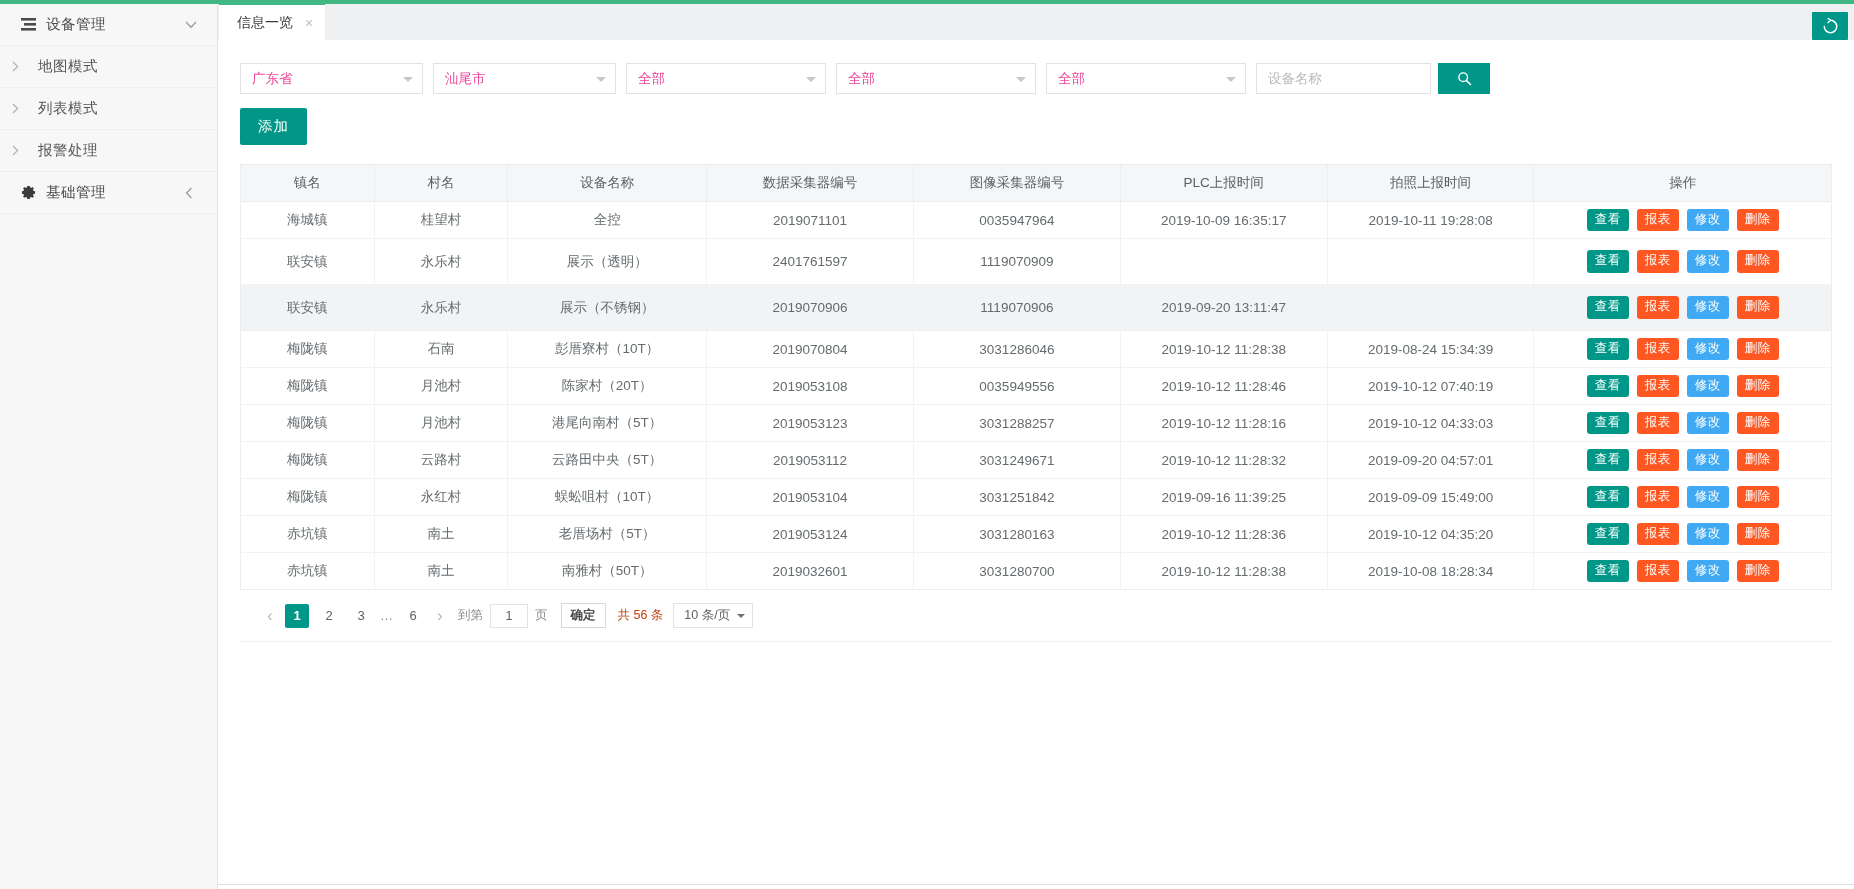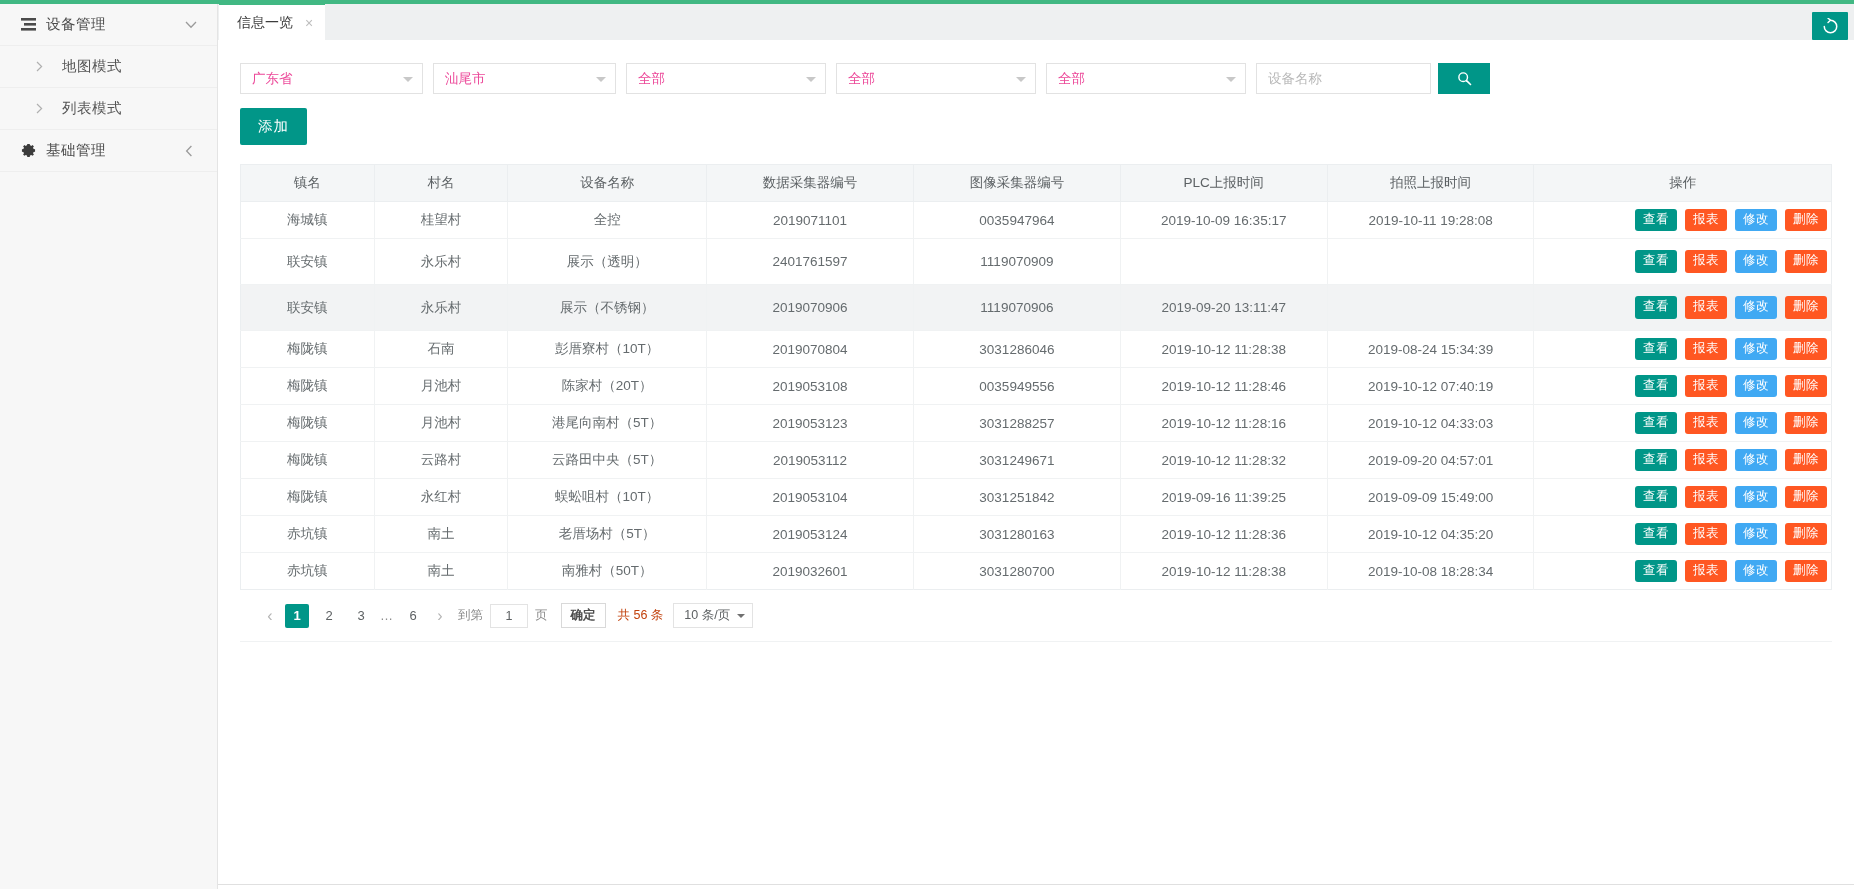--- a/index.html
+++ b/index.html
@@ -33,21 +33,21 @@
     height: 42px;
     display: flex;
     align-items: center;
     padding: 0 18px 0 18px;
     font-size: 14.5px;
     color: #4b4b4b;
     border-bottom: 1px solid #eeeeee;
     cursor: pointer;
     position: relative;
   }
-  .menu-item.sub { padding-left: 36px; color: #555; }
+  .menu-item.sub { padding-left: 12px; color: #555; }
   .menu-item .ico {
     width: 20px; flex: 0 0 20px;
     display: inline-flex; align-items: center; justify-content: center;
     color: #4b4b4b;
     font-size: 15px;
     margin-right: 8px;
   }
   .menu-item .ico svg { display: block; }
   .menu-item .label { flex: 1 1 auto; letter-spacing: .5px; }
   .menu-item .caret {
@@ -216,21 +216,21 @@
     color: #656b6e;
     padding: 0 4px;
     overflow: hidden;
     white-space: nowrap;
   }
   table.data tbody td:last-child { border-right: none; }
   table.data tbody tr.tall td { height: 46px; }
   table.data tbody tr.hl td { background: #f2f3f4; }
   table.data tbody tr:last-child td { border-bottom: none; }
 
-  .acts { display: flex; justify-content: flex-end; gap: 8px; }
+  .acts { display: flex; justify-content: center; gap: 8px; }
   .act {
     border: none;
     color: #fff;
     font-family: inherit;
     font-size: 12.5px;
     padding: 4px 8px 5px 8px;
     border-radius: 3px;
     cursor: pointer;
     line-height: 1.1;
     letter-spacing: .5px;
@@ -350,20 +350,28 @@
 
       <div class="menu-item sub">
         <span class="arrow-right chev">
           <svg width="7" height="11" viewBox="0 0 7 11">
               <path d="M1 1 L5.6 5.5 L1 10" stroke="#b0b0b0" stroke-width="1.2" fill="none"></path>
             </svg>
         </span>
         <span class="label">列表模式</span>
       </div>
 
+      <div class="menu-item sub">
+        <span class="arrow-right chev">
+          <svg width="7" height="11" viewBox="0 0 7 11">
+              <path d="M1 1 L5.6 5.5 L1 10" stroke="#b0b0b0" stroke-width="1.2" fill="none"></path>
+            </svg>
+        </span>
+        <span class="label">报警处理</span>
+      </div>
 
 
       <div class="menu-item">
         <span class="ico">
           <svg width="15" height="15" viewBox="0 0 16 16">
             <path fill="#3c3c3c" d="M8 5.2a2.8 2.8 0 100 5.6 2.8 2.8 0 000-5.6zm0 4.2a1.4 1.4 0 110-2.8 1.4 1.4 0 010 2.8z"></path>
             <path fill="#3c3c3c" d="M15 6.6l-1.6-.3a5.6 5.6 0 00-.6-1.4l1-1.3-1.5-1.5-1.3 1a5.6 5.6 0 00-1.4-.6L9.3 1H6.7l-.3 1.5a5.6 5.6 0 00-1.4.6l-1.3-1L2.2 3.6l1 1.3a5.6 5.6 0 00-.6 1.4L1 6.6v2.6l1.6.3c.14.5.34.96.6 1.4l-1 1.3 1.5 1.5 1.3-1c.44.26.9.46 1.4.6l.3 1.6h2.6l.3-1.6a5.6 5.6 0 001.4-.6l1.3 1 1.5-1.5-1-1.3c.26-.44.46-.9.6-1.4l1.6-.3V6.6z"></path>
           </svg>
         </span>
         <span class="label">基础管理</span>

